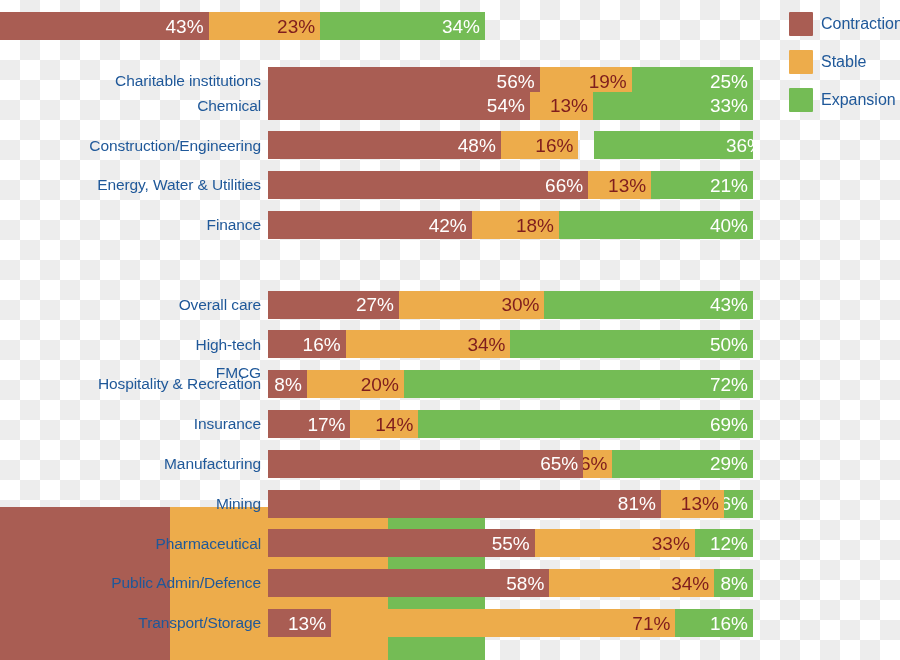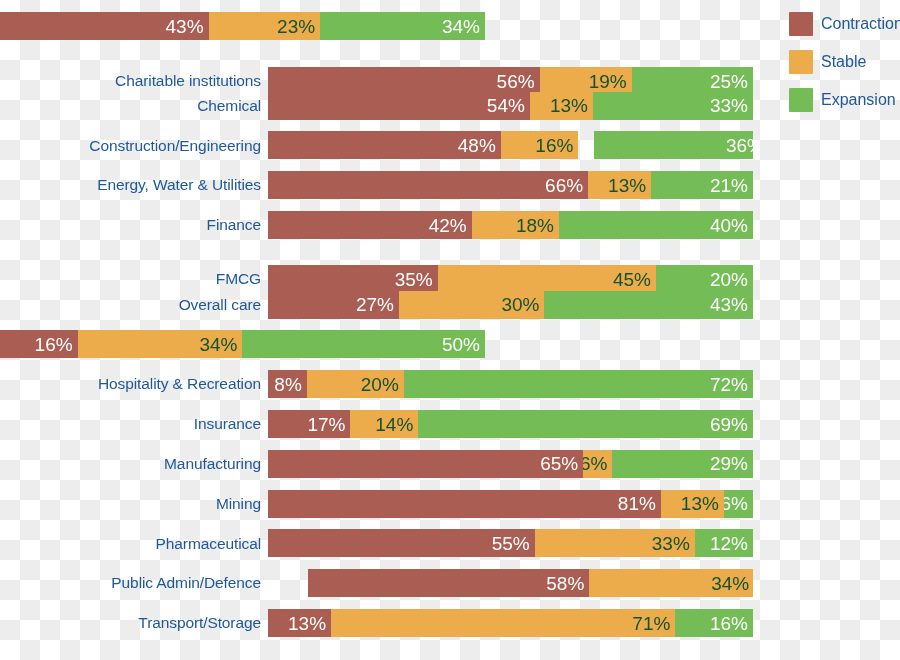--- a/index.html
+++ b/index.html
@@ -77,21 +77,21 @@
     line-height: 1;
     white-space: nowrap;
     overflow: hidden;
   }
   .seg-contraction {
     background: #a95d53;
     color: #ffffff;
   }
   .seg-stable {
     background: #edac4b;
-    color: #14532d;
+    color: #7f1d1d;
   }
   .seg-expansion {
     background: #74bc55;
     color: #ffffff;
   }
 
   
   .legend {
     position: absolute;
     left: 789px;
@@ -205,21 +205,21 @@
             <span>42%</span>
           </div>
           <div class="seg seg-stable" style="flex: 0 0 18%;">
             <span>18%</span>
           </div>
           <div class="seg seg-expansion" style="flex: 0 0 40%;">
             <span>40%</span>
           </div>
         </div>
       </div>
-      <div class="bar-row" style="top: 265px;">
+      <div class="bar-row" style="top: 239px; flex-direction: column;">
         <div class="row-label">FMCG</div>
         <div class="bar-track">
           <div class="seg seg-contraction" style="flex: 0 0 35%;">
             <span>35%</span>
           </div>
           <div class="seg seg-stable" style="flex: 0 0 45%;">
             <span>45%</span>
           </div>
           <div class="seg seg-expansion" style="flex: 0 0 20%;">
             <span>20%</span>
@@ -234,20 +234,21 @@
           </div>
           <div class="seg seg-stable" style="flex: 0 0 30%;">
             <span>30%</span>
           </div>
           <div class="seg seg-expansion" style="flex: 0 0 43%;">
             <span>43%</span>
           </div>
         </div>
       </div>
       <div class="bar-row" style="top: 330.4px;">
+        <div class="row-label">High-tech</div>
         <div class="bar-track">
           <div class="seg seg-contraction" style="flex: 0 0 16%;">
             <span>16%</span>
           </div>
           <div class="seg seg-stable" style="flex: 0 0 34%;">
             <span>34%</span>
           </div>
           <div class="seg seg-expansion" style="flex: 0 0 50%;">
             <span>50%</span>
           </div>
@@ -319,21 +320,21 @@
             <span>33%</span>
           </div>
           <div class="seg seg-expansion" style="flex: 0 0 12%;">
             <span>12%</span>
           </div>
         </div>
       </div>
       <div class="bar-row" style="top: 569.2px;">
         <div class="row-label">Public Admin/Defence</div>
         <div class="bar-track">
-          <div class="seg seg-contraction" style="flex: 0 0 58%; margin-left: 40px;">
+          <div class="seg seg-contraction" style="flex: 0 0 58%;">
             <span>58%</span>
           </div>
           <div class="seg seg-stable" style="flex: 0 0 34%;">
             <span>34%</span>
           </div>
           <div class="seg seg-expansion" style="flex: 0 0 8%;">
             <span>8%</span>
           </div>
         </div>
       </div>

